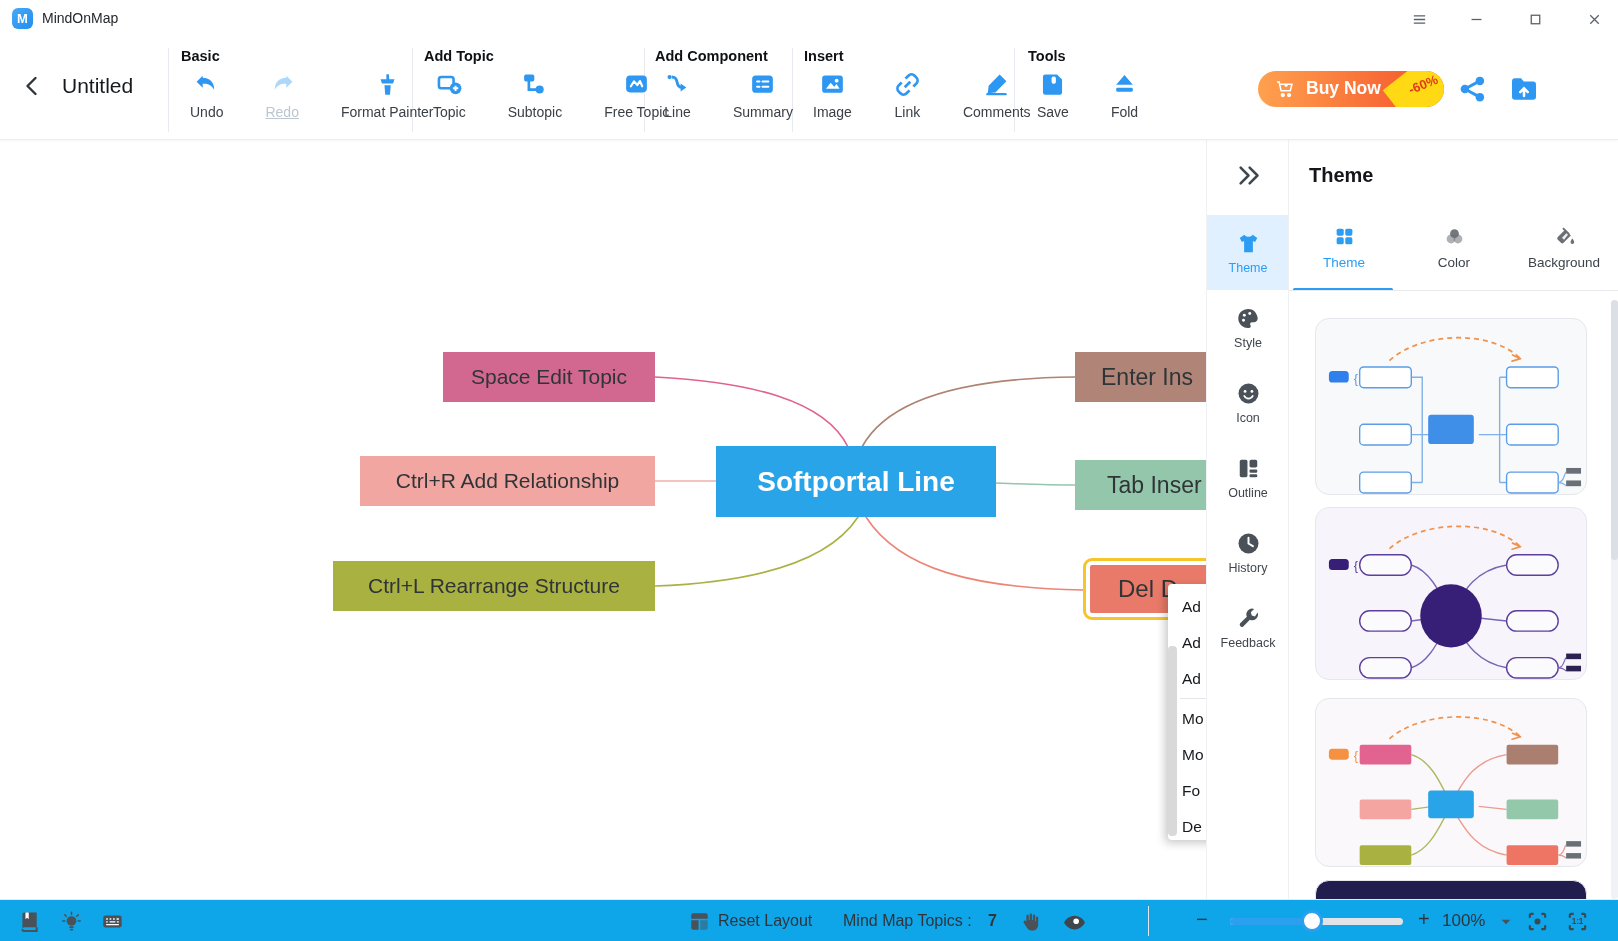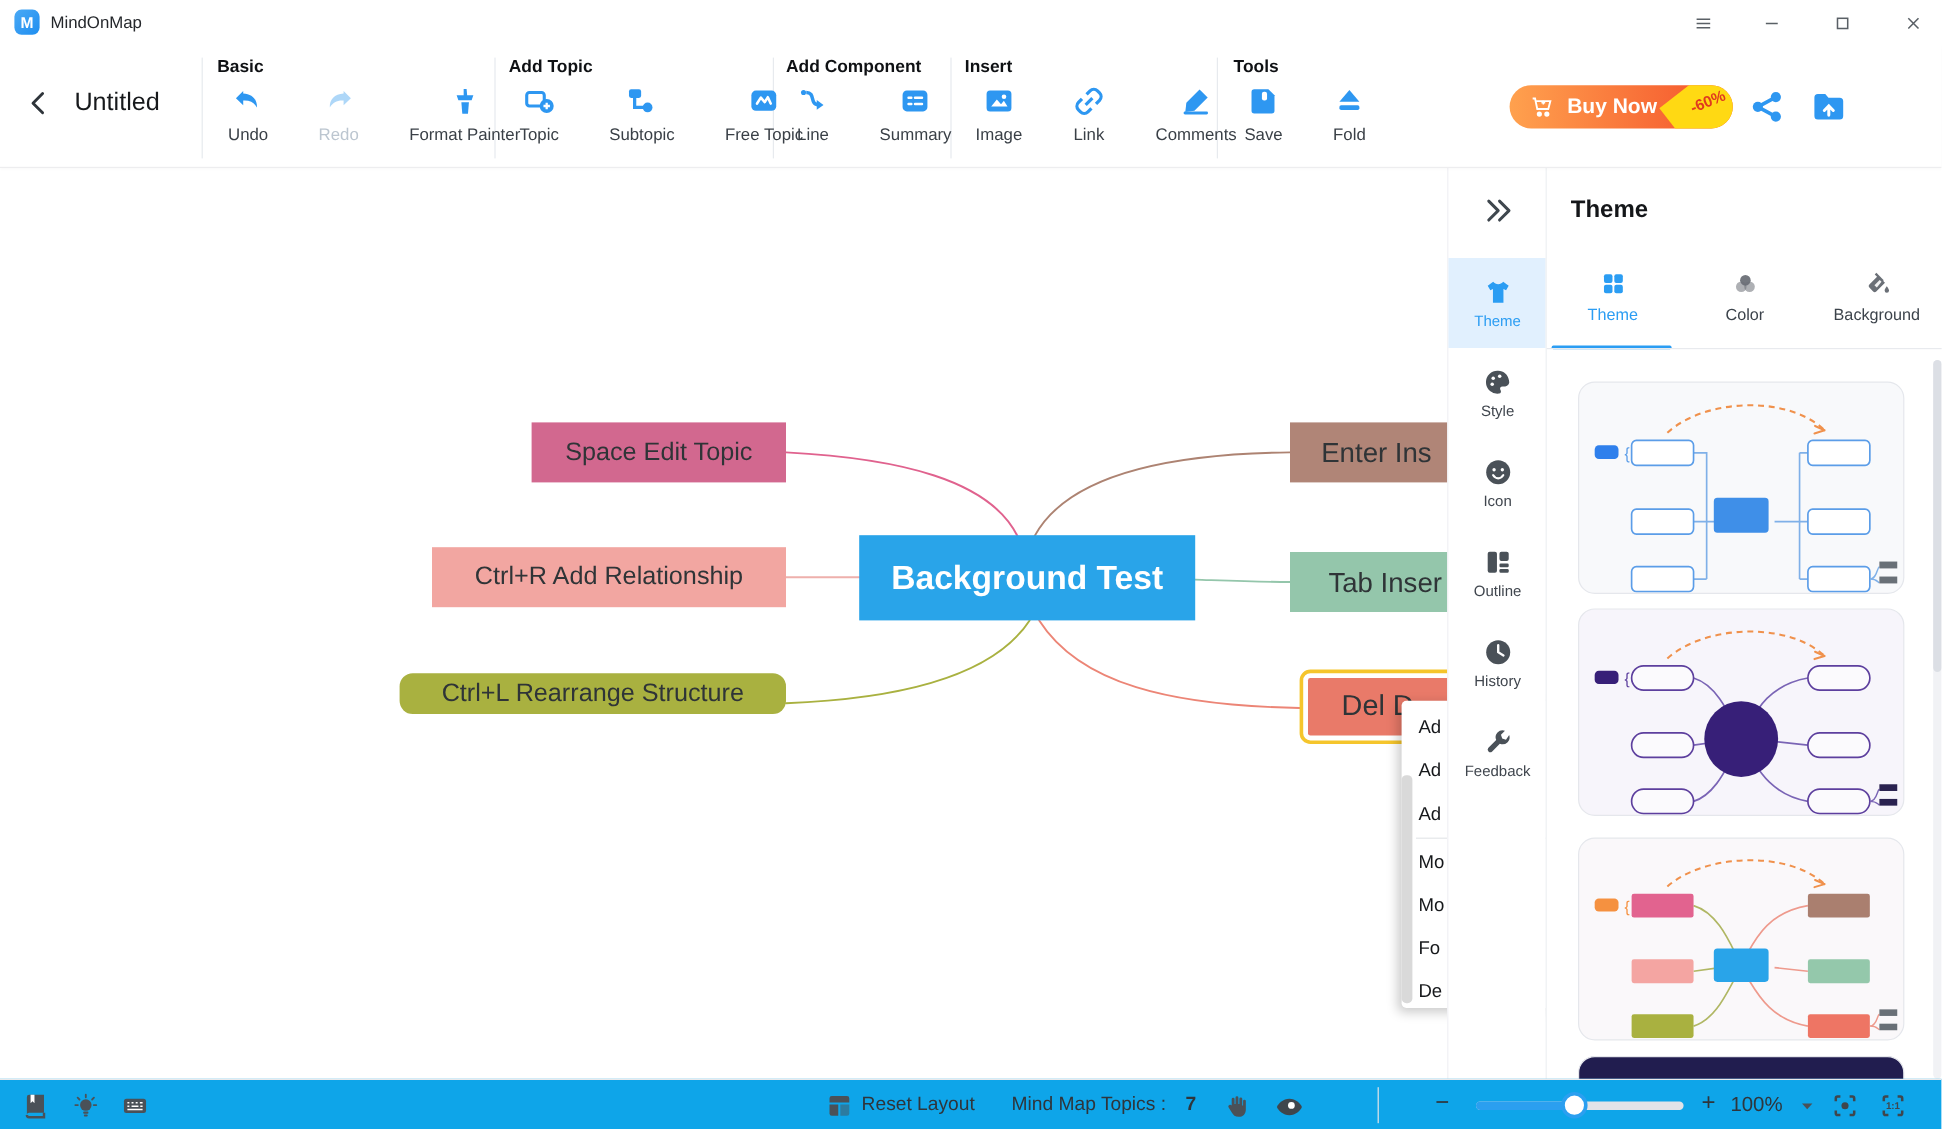--- a/index.html
+++ b/index.html
@@ -24,21 +24,21 @@
   .doc-title { position:absolute; left:62px; top:36px; font-size:21px; color:#17191c; }
   .tb-sep { position:absolute; top:10px; width:1px; height:84px; background:#e7eaee; }
   .tb-group { position:absolute; top:10px; }
   .tb-label { font-size:14.5px; font-weight:bold; color:#0f1114; margin-bottom:7px; }
   .tb-items { display:flex; align-items:flex-start;gap:24px; }
   .tb-item { display:flex; flex-direction:column; align-items:center; padding:0 9px; cursor:pointer; }
   .tb-ic { width:27px; height:27px; color:#2e97f1; display:block; }
   .tb-ic svg { width:100%; height:100%; }
   .tb-txt { margin-top:6px; font-size:14px; color:#3a4047; white-space:nowrap; }
   .tb-item.disabled .tb-ic { color:#aed7f8; }
-  .tb-item.disabled .tb-txt { color:#bcc6d0; }
+  .tb-item.disabled .tb-txt { color:#bcc6d0;text-decoration:underline; }
 
   
   #buy-now { position:absolute; left:1258px; top:33px; width:186px; height:36px; border-radius:18px;
     overflow:hidden; background:linear-gradient(90deg,#ffa14e,#f4502a); cursor:pointer; }
   #buy-now .cart { position:absolute; left:16px; top:7px; width:22px; height:22px; color:#fff; }
   #buy-now .bn-label { position:absolute; left:48px; top:7px; font-size:17.5px; font-weight:bold; color:#fff; }
   #buy-now .badge { position:absolute; right:-18px; top:-8px; width:70px; height:54px;
     background:#ffd913; transform:rotate(-38deg); }
   #buy-now .badge-txt { position:absolute; right:6px; top:6px; font-size:13px; font-weight:bold;
     color:#e03a1f; transform:rotate(-22deg); }
@@ -129,26 +129,26 @@
       <path d="M996 483 C1025 484 1048 485 1075 485" fill="none" stroke-width="1.6" stroke-linecap="round" stroke="#94c6ab"></path>
       <path d="M866 517 C900 570 975 588 1083 590" fill="none" stroke-width="1.6" stroke-linecap="round" stroke="#ec8576"></path>
     </svg>
 
     <div class="node left-n" style="left: 360px; top: 316px; width: 295px; height: 50px; background: rgb(242, 166, 161);">
       <span class="nlab">Ctrl+R Add Relationship</span>
     </div>
     <div class="node left-n" style="left: 443px; top: 212px; width: 212px; height: 50px; background: rgb(210, 104, 143);">
       <span class="nlab">Space Edit Topic</span>
     </div>
-    <div class="node left-n" style="left: 333px; top: 421px; width: 322px; height: 34px; background: rgb(169, 177, 64); border-radius: 11px;">
+    <div class="node left-n" style="left: 333px; top: 421px; width: 322px; height: 50px; background: rgb(169, 177, 64);">
       <span class="nlab">Ctrl+L Rearrange Structure</span>
     </div>
 
     <div id="center-node" class="node" style="left: 716px; top: 306px; width: 280px; height: 71px; background: rgb(41, 164, 233); color: rgb(255, 255, 255);">
-      <span class="nlab">Background Test</span>
+      <span class="nlab">Softportal Line</span>
     </div>
 
     <div class="node right-n" style="left: 1075px; top: 212px; width: 150px; height: 50px; padding-left: 26px; background: rgb(176, 133, 119);">
       <span class="nlab">Enter Ins</span>
     </div>
     <div class="node right-n" style="left: 1075px; top: 320px; width: 150px; height: 50px; padding-left: 32px; background: rgb(148, 198, 171); text-align: center;">
       <span class="nlab">Tab Inser</span>
     </div>
     <div class="node right-n selected" style="left: 1090px; top: 425px; width: 140px; height: 48px; padding-left: 28px; font-size: 24px; background: rgb(233, 122, 105);">
       <span class="nlab">Del D</span>

